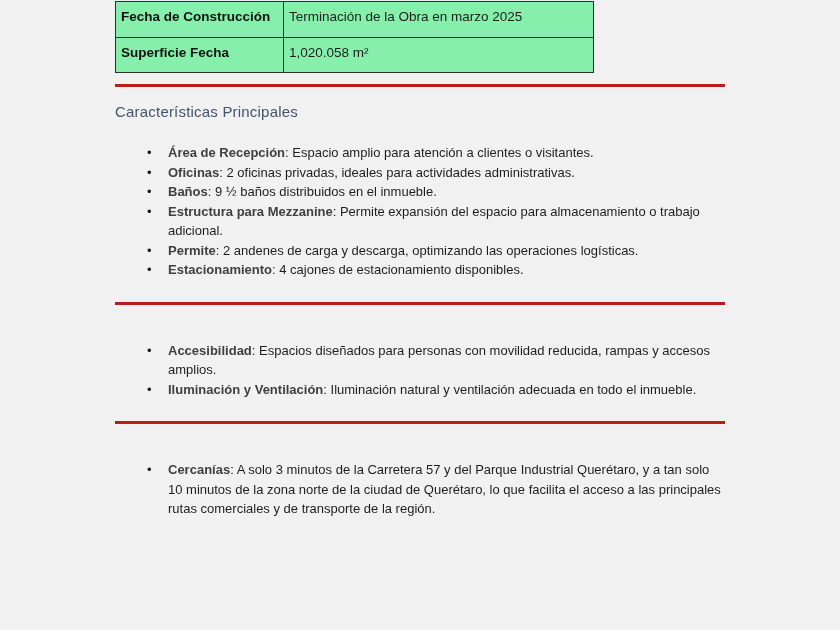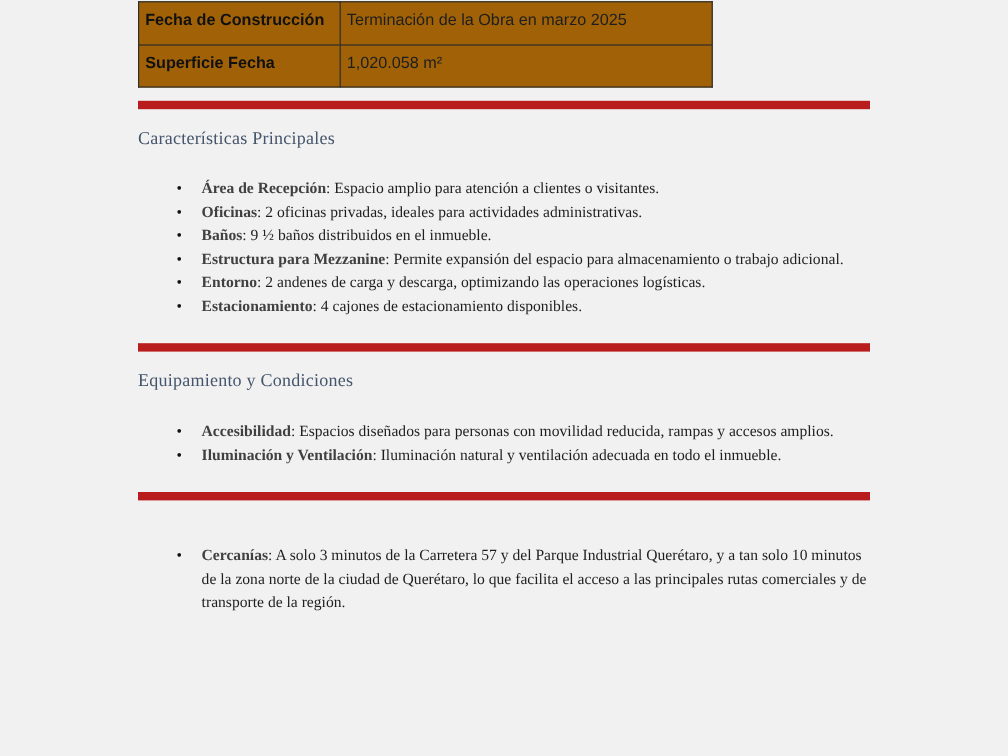--- a/index.html
+++ b/index.html
@@ -21,21 +21,21 @@
     left: 115px; top: 0;
     width: 610px;
   }
 
   
   table.details {
     border-collapse: collapse;
     margin-top: 1px;
     width: 478px;
     table-layout: fixed;
-    background: #a16207;
+    background: #86efac;
   }
   table.details td {
     border: 1px solid #2e2e2e;
     vertical-align: top;
     padding: 6px 6px 4px 5px;
     height: 35.7px;
     box-sizing: border-box;
     font-size: 13.5px;
     line-height: 17px;
     overflow: hidden;
@@ -46,24 +46,23 @@
     color: #111;
   }
   table.details td.value {
     width: 310px;
     color: #1e1e1e;
   }
 
   
   .sections { margin-top: 11px; }
   .section {
-    border-top: 7px solid #b91c1c;
+    border-top: 3px solid #b91c1c;
     padding-top: 15px;
     padding-bottom: 22px;
-    font-family: Liberation Serif, serif;
   }
   .section-title {
     margin: 0;
     font-size: 15px;
     font-weight: 400;
     letter-spacing: 0.2px;
     line-height: 20px;
     color: #44546a;
   }
   ul.feature-list {
@@ -118,30 +117,29 @@
           <li>
             <span class="marker">•</span><span class="term">Oficinas</span><span class="sep">: </span><span>2 oficinas privadas, ideales para actividades administrativas.</span>
           </li>
           <li>
             <span class="marker">•</span><span class="term">Baños</span><span class="sep">: </span><span>9 ½ baños distribuidos en el inmueble.</span>
           </li>
           <li>
             <span class="marker">•</span><span class="term">Estructura para Mezzanine</span><span class="sep">: </span><span>Permite expansión del espacio para almacenamiento o trabajo adicional.</span>
           </li>
           <li>
-            <span class="marker">•</span><span class="term">Entorno</span><span class="sep">: </span><span>2 andenes de carga y descarga, optimizando las operaciones logísticas.</span>
+            <span class="marker">•</span><span class="term">Permite</span><span class="sep">: </span><span>2 andenes de carga y descarga, optimizando las operaciones logísticas.</span>
           </li>
           <li>
             <span class="marker">•</span><span class="term">Estacionamiento</span><span class="sep">: </span><span>4 cajones de estacionamiento disponibles.</span>
           </li>
         </ul>
       </div>
 
       <div class="section">
-        <h2 class="section-title">Equipamiento y Condiciones</h2>
         <ul class="feature-list">
           <li>
             <span class="marker">•</span><span class="term">Accesibilidad</span><span class="sep">: </span><span>Espacios diseñados para personas con movilidad reducida, rampas y accesos amplios.</span>
           </li>
           <li>
             <span class="marker">•</span><span class="term">Iluminación y Ventilación</span><span class="sep">: </span><span>Iluminación natural y ventilación adecuada en todo el inmueble.</span>
           </li>
         </ul>
       </div>
 

